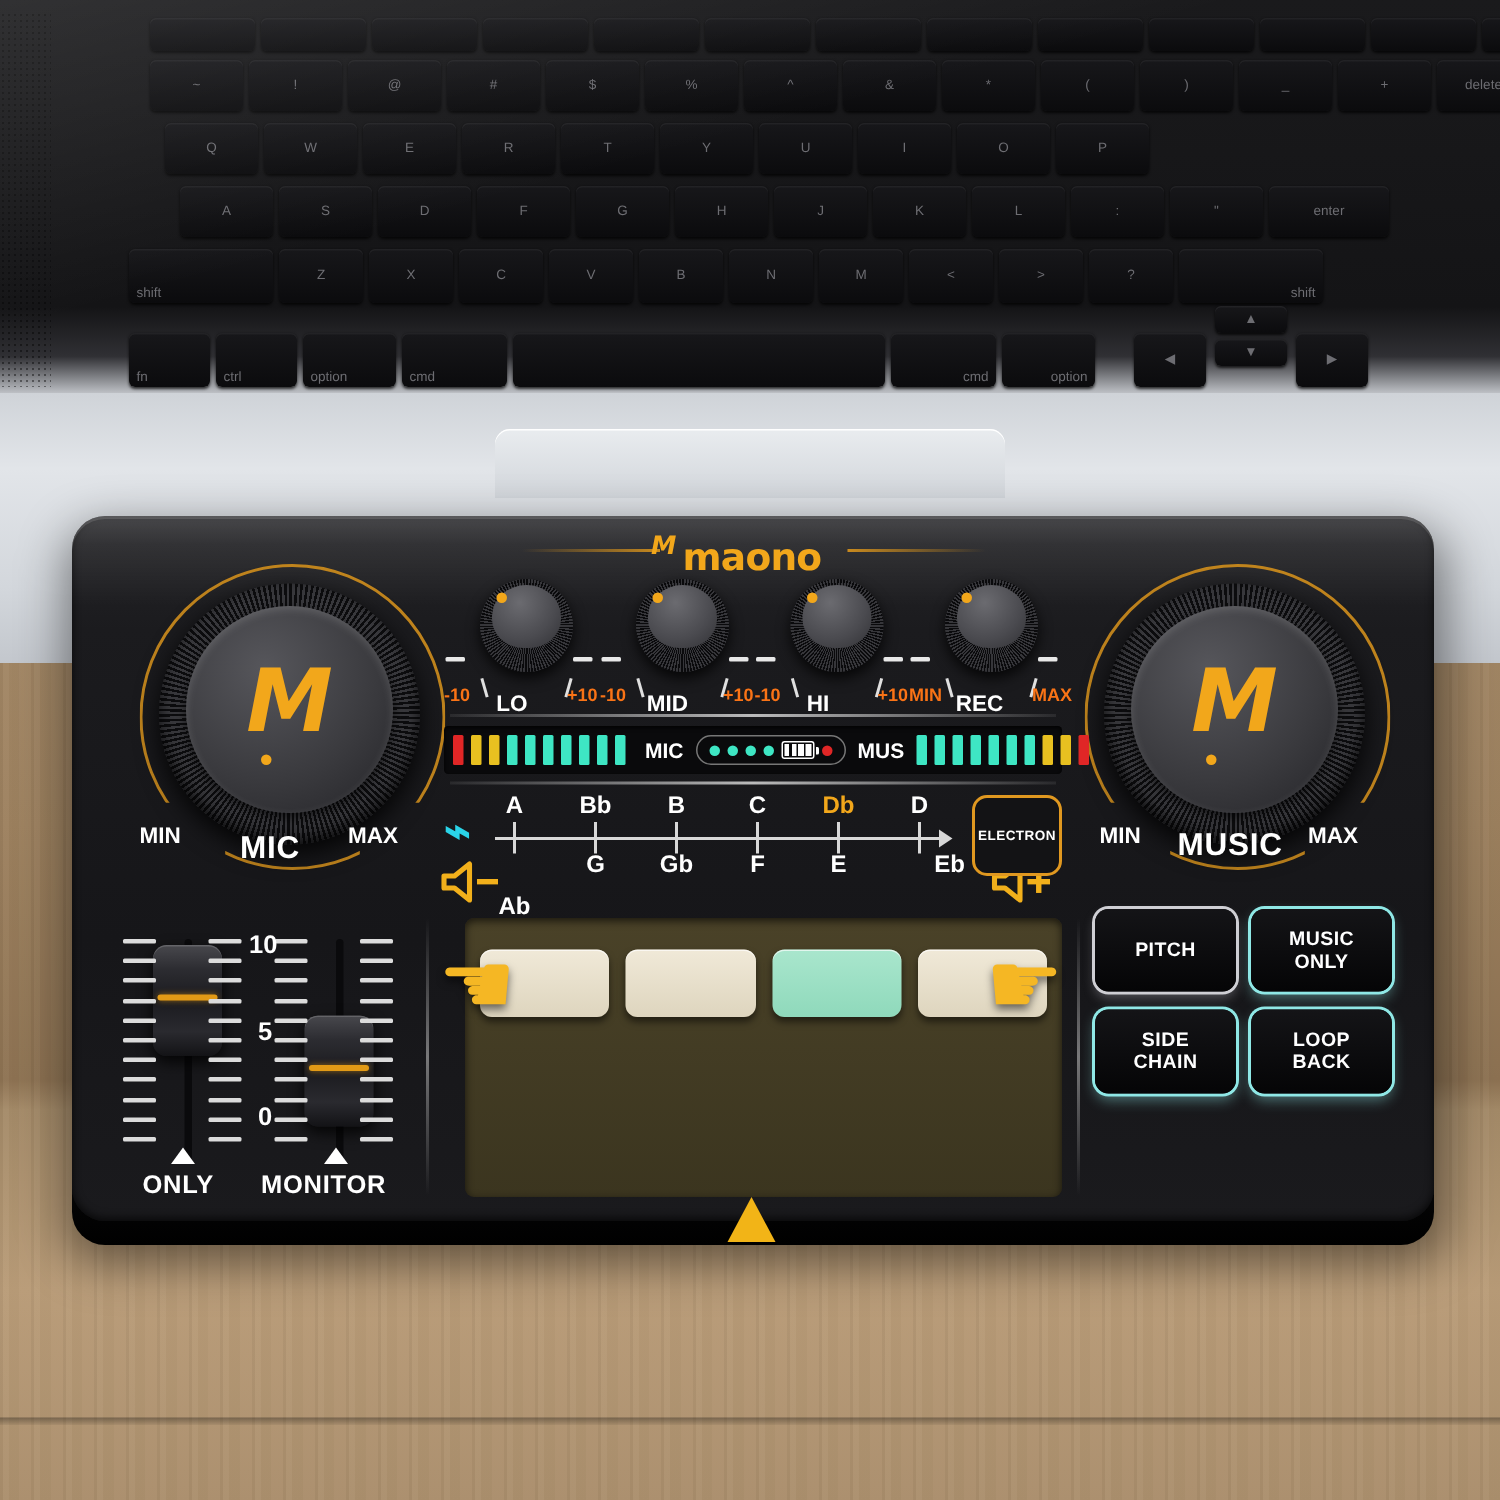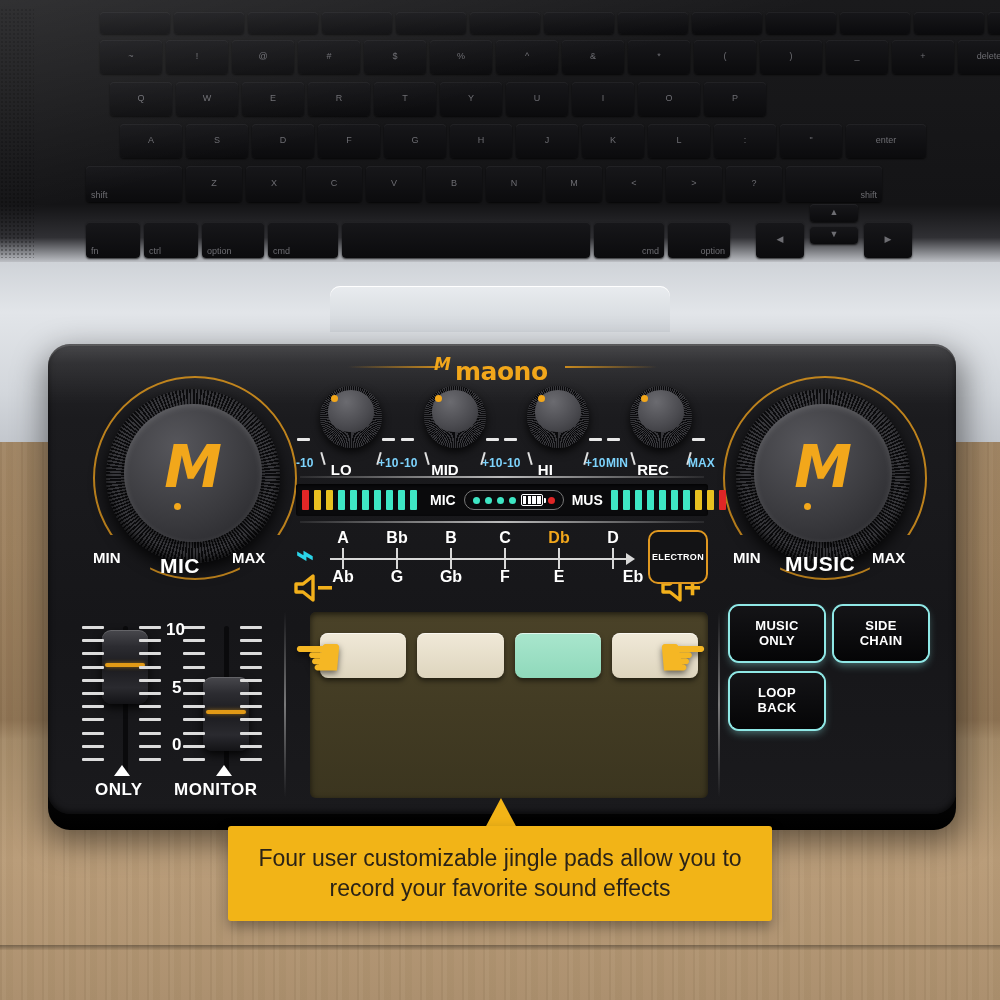--- a/index.html
+++ b/index.html
@@ -145,21 +145,21 @@
   }
   .sknob .top{
     position:absolute;left:8px;top:4px;width:46px;height:42px;border-radius:50% 50% 46% 46%;
     background:radial-gradient(circle at 40% 28%,#6b6b70,#4a4a4f 60%,#313135);
   }
   .sknob .mark{
     position:absolute;left:11px;top:9px;width:7px;height:7px;border-radius:50%;background:#F2A71B;
   }
   .sk-tick{position:absolute;width:13px;height:3px;background:#e8e8e8;border-radius:1px;}
   .sk-diag{position:absolute;width:2px;height:13px;background:#e0e0e0;}
-  .sk-lbl{position:absolute;color:#7dd3fc;font-size:12px;font-weight:bold;}
+  .sk-lbl{position:absolute;color:#f97316;font-size:12px;font-weight:bold;}
   .sk-name{position:absolute;color:#fff;font-size:15px;font-weight:bold;}
 
   .maono-logo{
     position:absolute;left:455px;top:357px;color:#F2A71B;
     font-size:25px;font-weight:bold;letter-spacing:-.5px;
     font-family:"DejaVu Sans", sans-serif;
   }
   .maono-mark{
     position:absolute;left:434px;top:354px;color:#F2A71B;font-size:17px;
     font-weight:bold;font-style:italic;font-family:"DejaVu Sans", sans-serif;
@@ -543,21 +543,21 @@
       <rect x="30.7" y="8.3" width="3.6" height="15" fill="#F2B01B"></rect>
     </svg>
   </div>
 
   <div class="note-row">
     <div class="note-line"></div>
     <div class="note-arrow"></div>
     <div id="notes">
         <div class="note-tick" style="left: 12px;"></div>
         <div class="note-top" style="left: 13px;">A</div>
-        <div class="note-bot" style="left: 13px;">Ab</div>
+        <div class="note-bot" style="left: 13px; margin-top: 28px;">Ab</div>
         <div class="note-tick" style="left: 66px;"></div>
         <div class="note-top" style="left: 67px;">Bb</div>
         <div class="note-bot" style="left: 67px;">G</div>
         <div class="note-tick" style="left: 120px;"></div>
         <div class="note-top" style="left: 121px;">B</div>
         <div class="note-bot" style="left: 121px;">Gb</div>
         <div class="note-tick" style="left: 174px;"></div>
         <div class="note-top" style="left: 175px;">C</div>
         <div class="note-bot" style="left: 175px;">F</div>
         <div class="note-tick" style="left: 228px;"></div>
@@ -639,33 +639,30 @@
   <div class="pad-area">
     <div class="pad-grid pad-row3" id="pads-r3">
         <div class="pad blank-cream"></div>
         <div class="pad blank-cream"></div>
         <div class="pad blank-mint"></div>
         <div class="pad blank-cream"></div>
       </div>
   </div>
 
   <div class="fn-grid" id="fn-grid">
+      <div class="fn-btn glow-white">PITCH</div>
       <div class="fn-btn glow-cyan">
         <span>MUSIC<br>ONLY</span>
       </div>
       <div class="fn-btn glow-cyan">
         <span>SIDE<br>CHAIN</span>
       </div>
       <div class="fn-btn glow-cyan">
         <span>LOOP<br>BACK</span>
       </div>
     </div>
 
   <div class="hand" style="left:292px;top:628px;">☚</div>
   <div class="hand" style="left:657px;top:628px;transform:scaleX(-1);">☚</div>
 
   <div class="caption-notch"></div>
-  <div class="caption">
-    <div>Four user customizable jingle pads allow you to</div>
-    <div>record your favorite sound effects</div>
-  </div>
 
 </div>
 
 </body></html>

